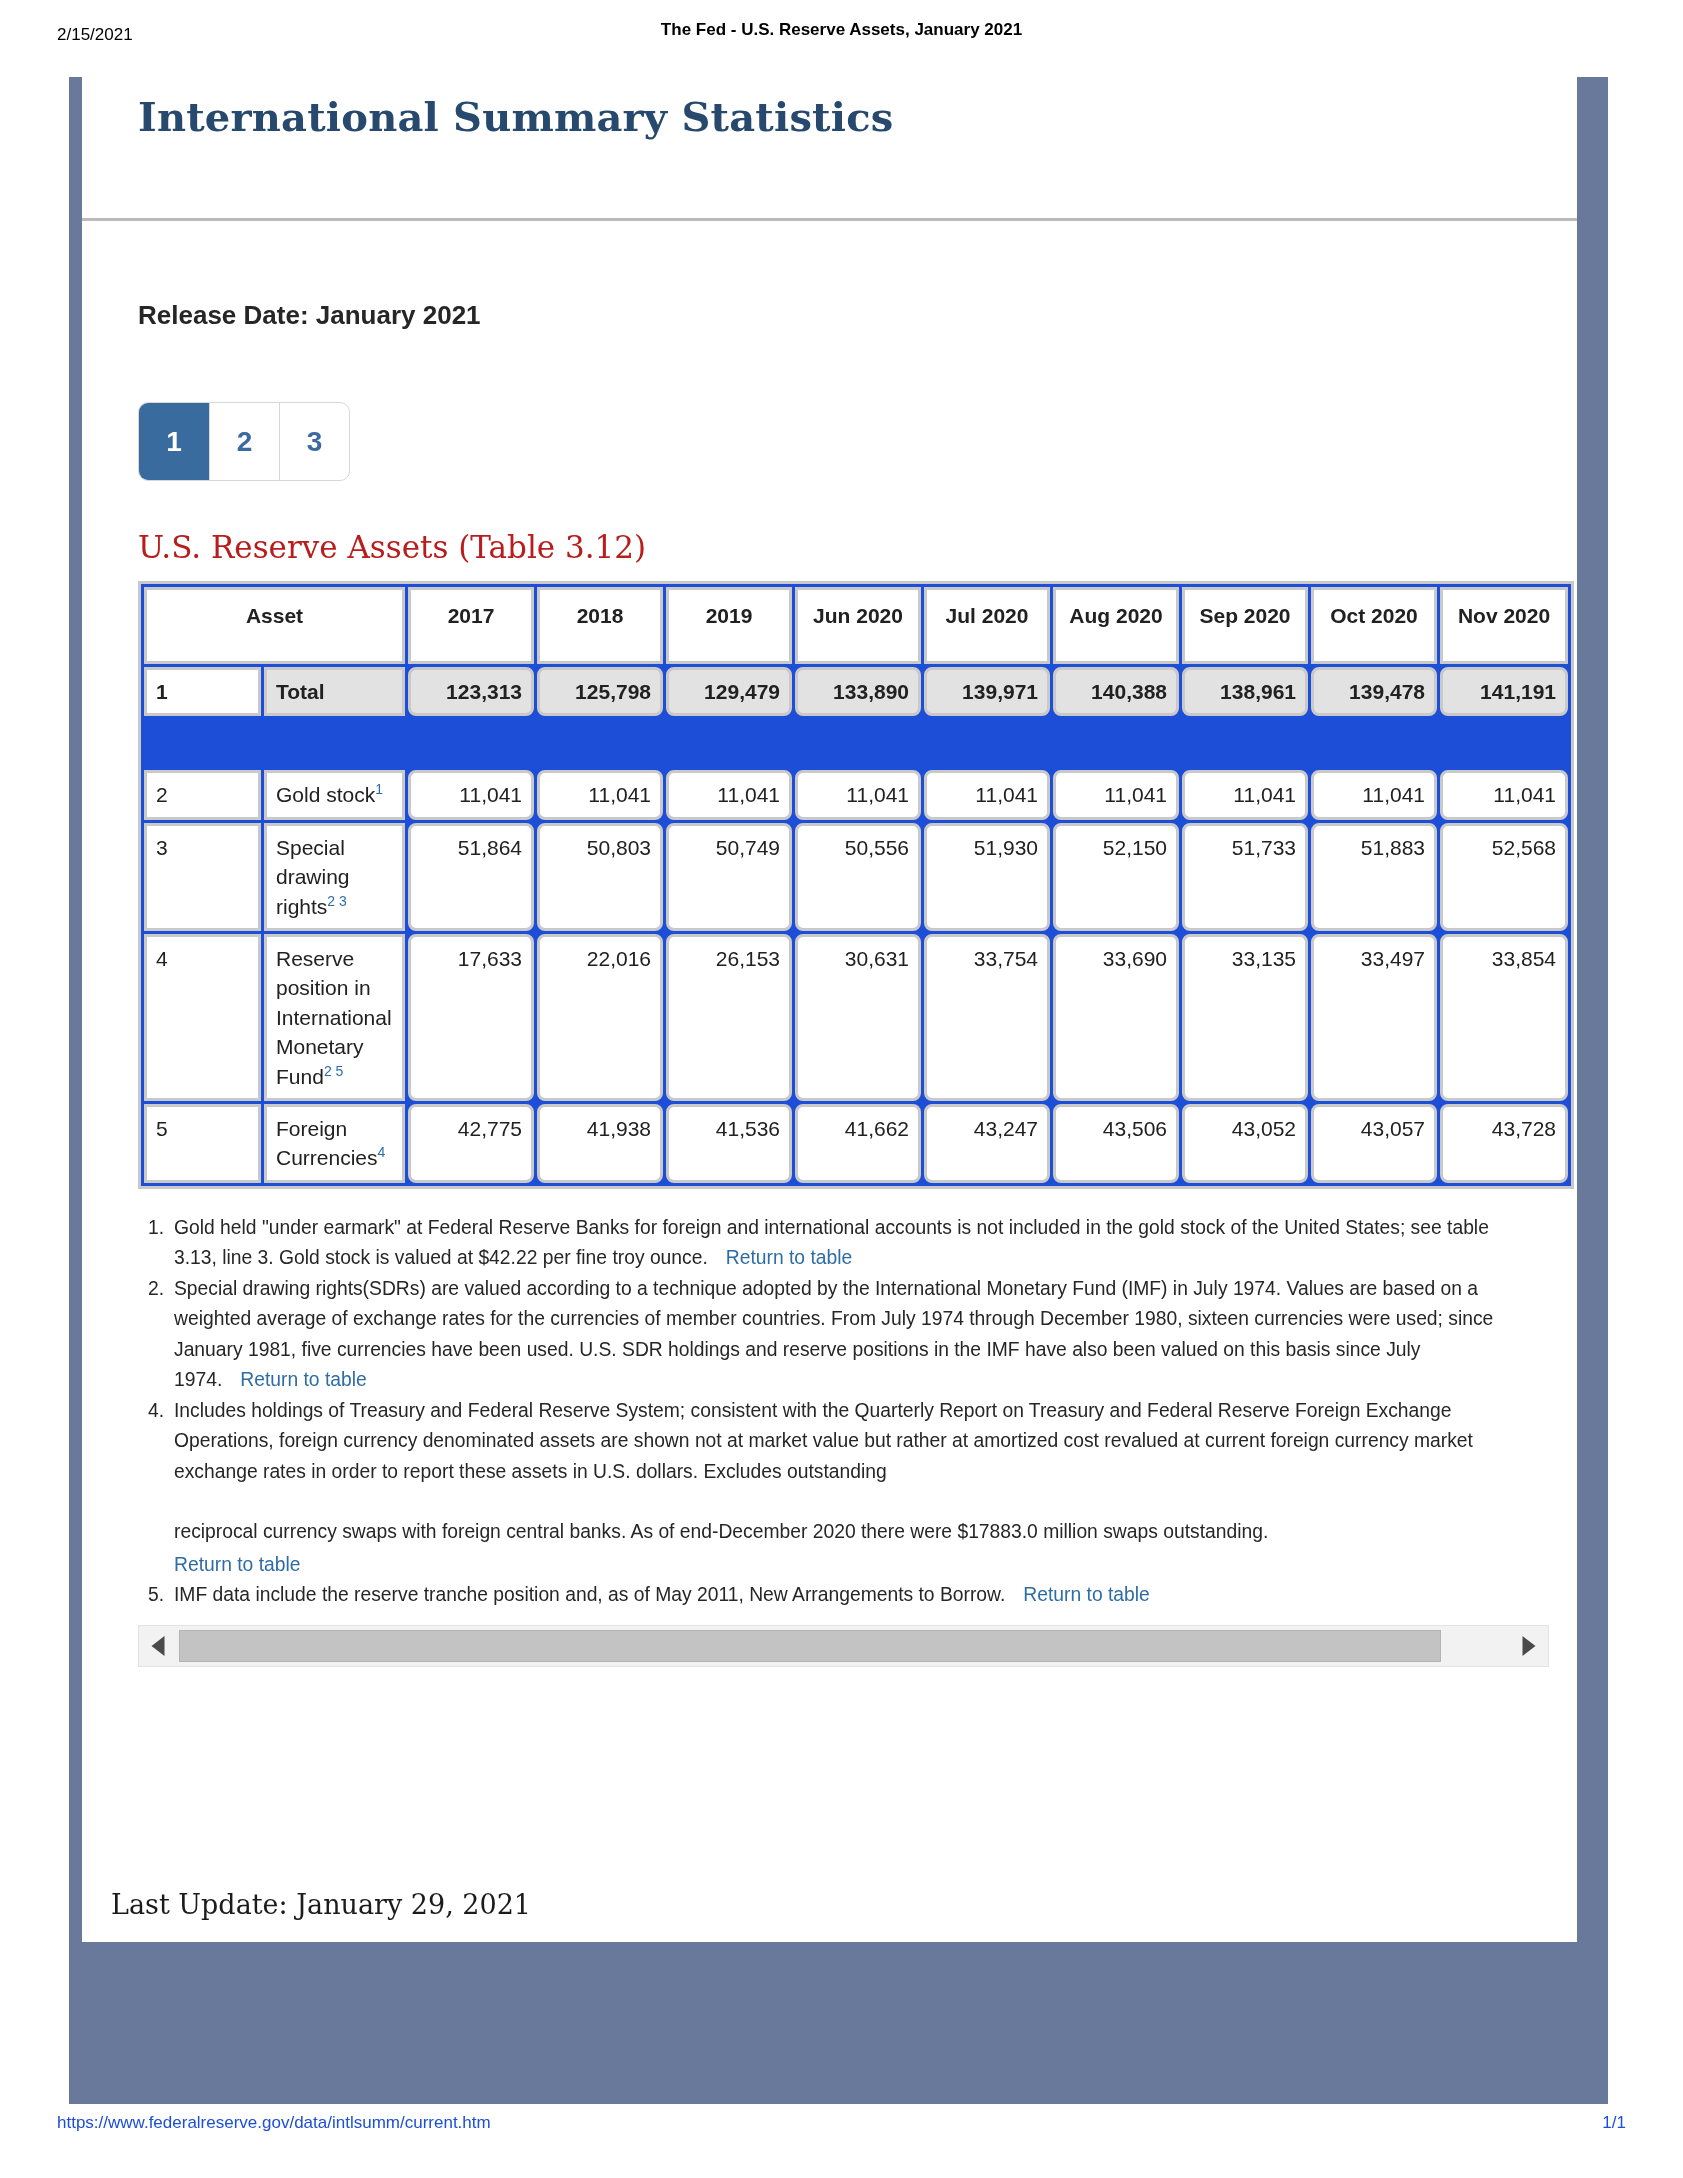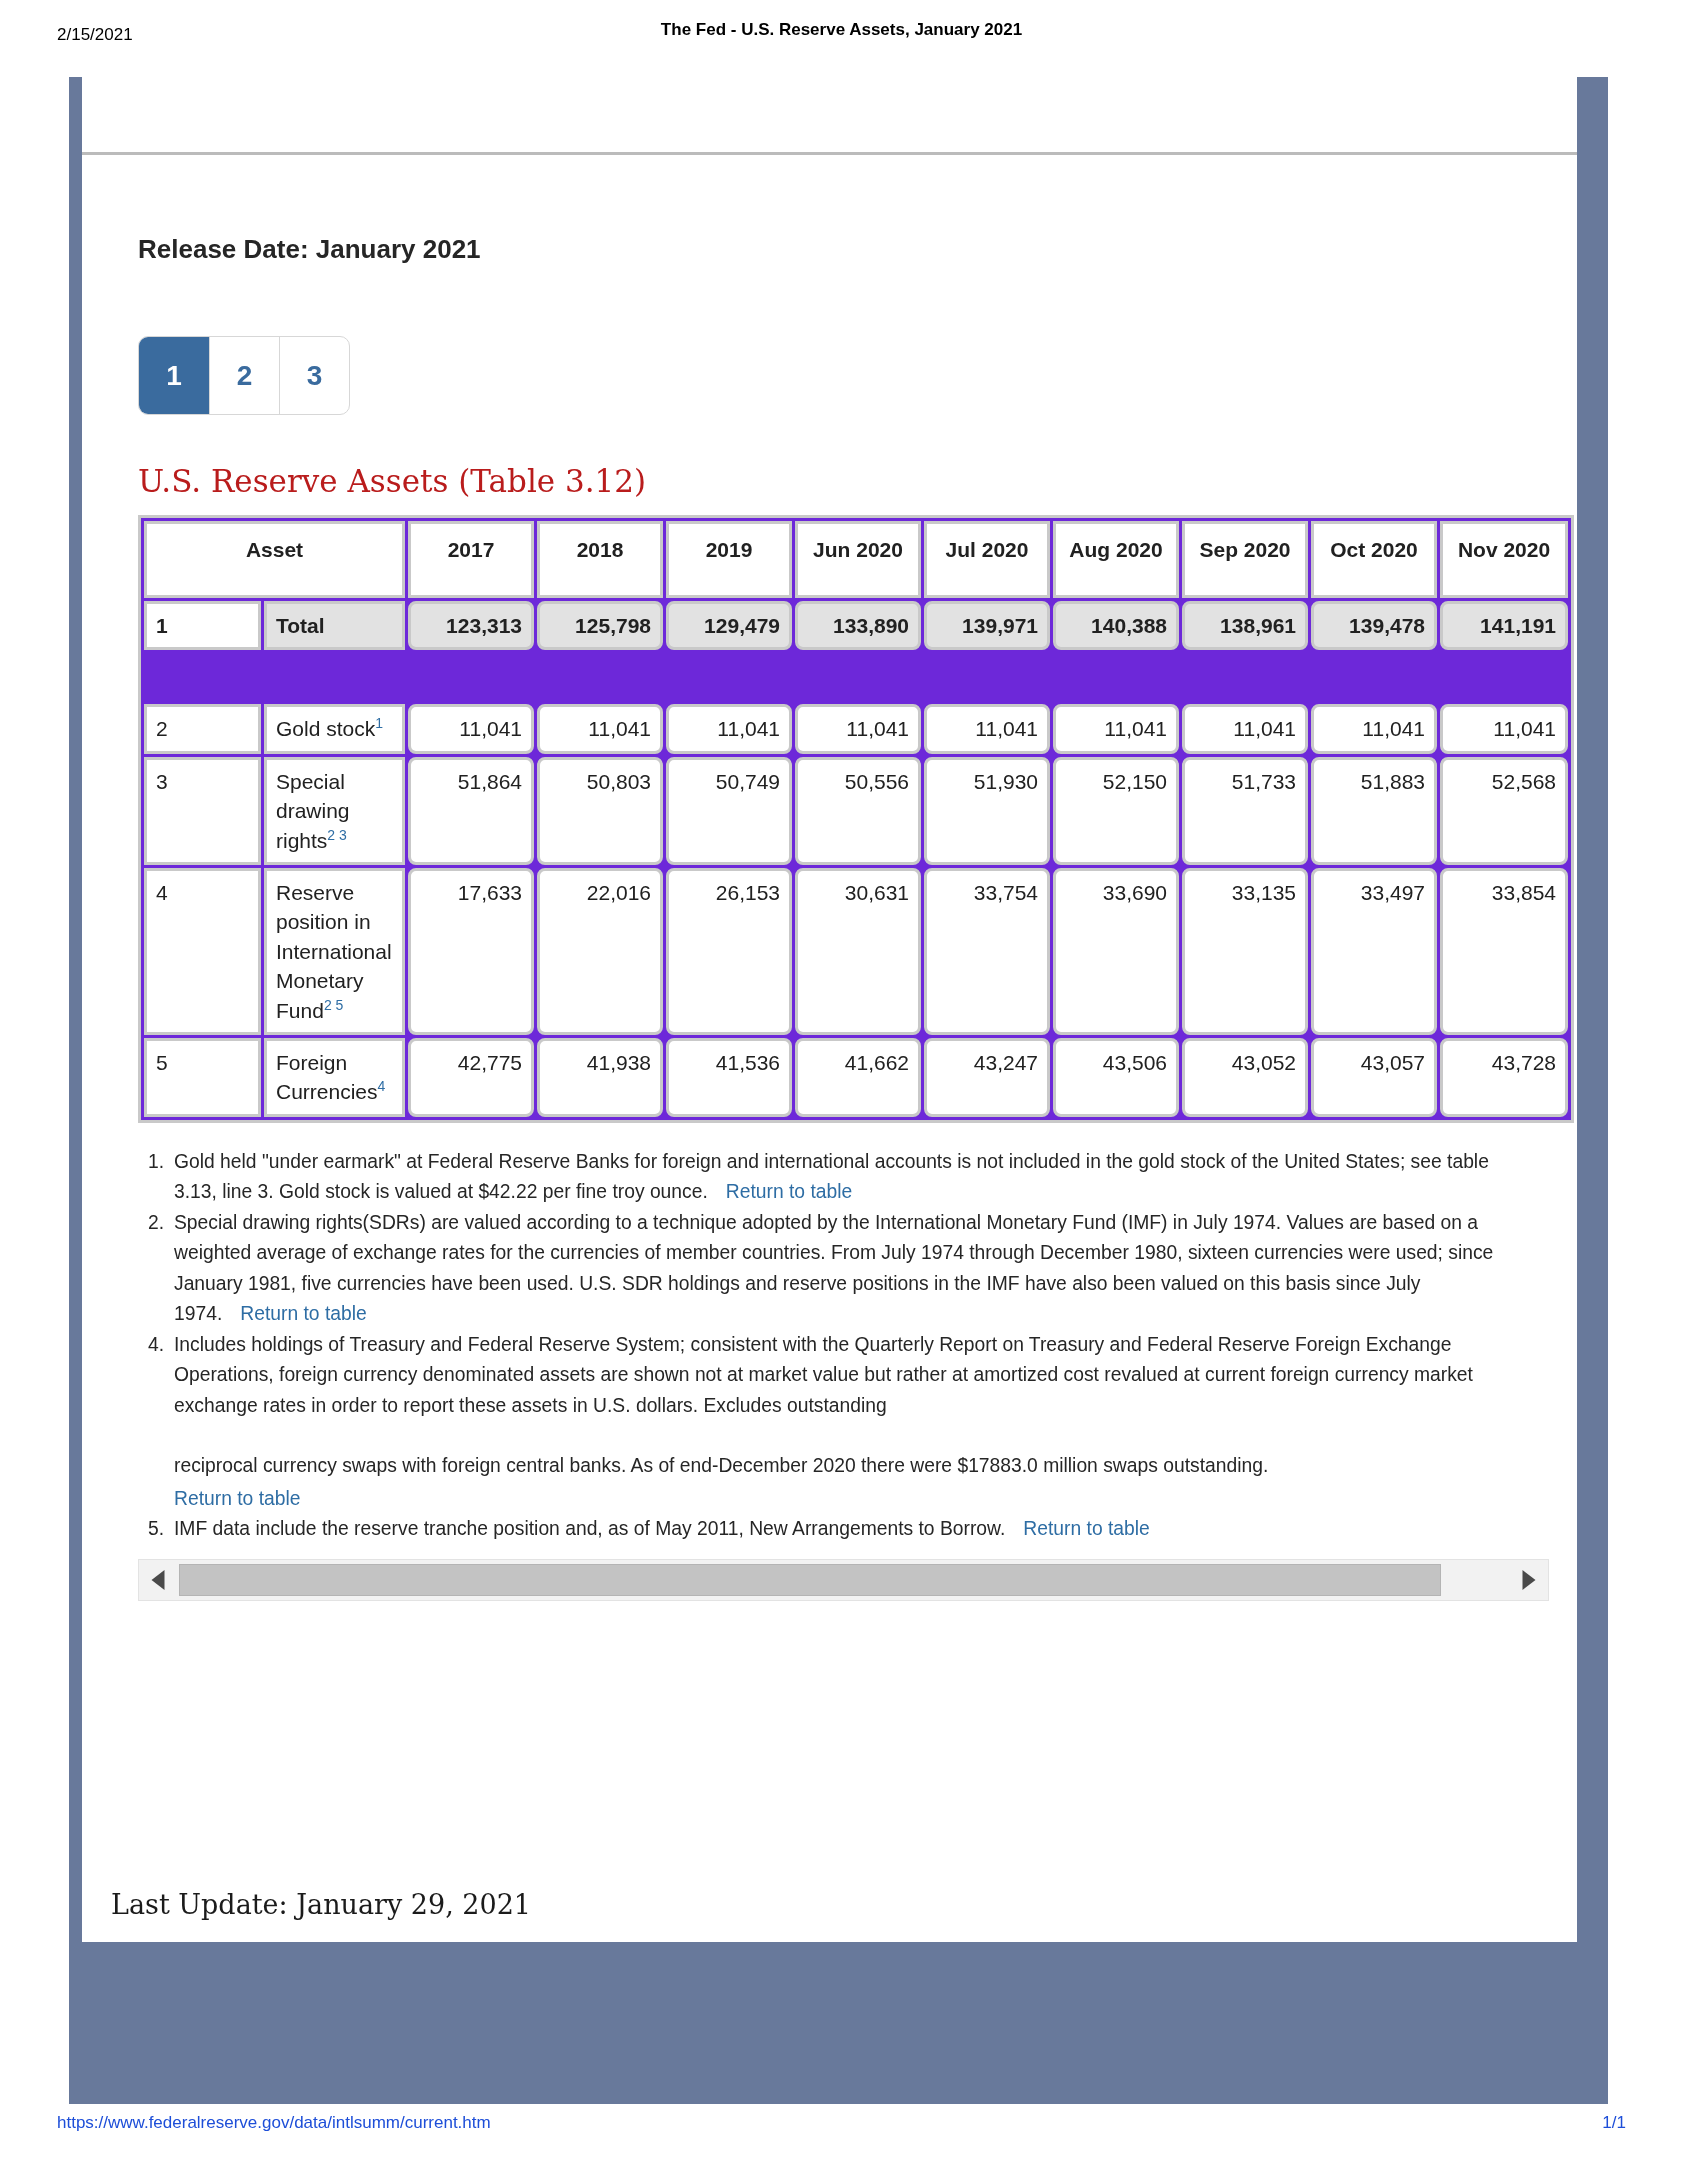--- a/index.html
+++ b/index.html
@@ -38,21 +38,21 @@
     border-left:1px solid #D7D7D7; }
   .page-btn:first-child { border-left:none; }
   .page-btn.active { background:#3A6B9E; color:#ffffff; }
 
   h2.section-title { margin:48px 0 16px 0; font-family:"DejaVu Serif", serif; font-weight:400;
     font-size:31px; color:#b91c1c; }
   .subtitle { margin-top:22px; font-size:22px; font-weight:500; color:#262626; }
 
   
   table.assets { margin-top:8px; width:1391px; table-layout:fixed;
-    border-collapse:separate; border-spacing:3px; border:3px solid #C9C9C9; background:#6d28d9; }
+    border-collapse:separate; border-spacing:3px; border:3px solid #C9C9C9; background:#1d4ed8; }
   table.assets th, table.assets td { border:3px solid #C9C9C9; vertical-align:top;
     font-size:21px; line-height:1.4; padding:7px 9px; background:#fff; }
   table.assets thead th { height:77px; text-align:center; font-weight:bold; padding-top:11px; }
   td.cell-num { text-align:left; }
   td.cell-val { text-align:right;border-radius:8px; }
   tr.total td { font-weight:bold; background:#E2E2E2; }
   tr.total td.cell-num { background:#ffffff; }
   tr.spacer td { border:none; background:transparent; height:48px; padding:0; }
   sup.fnref { color:#2E6DA4; font-size:14px; line-height:0; text-decoration:none; }
 
@@ -89,20 +89,21 @@
 <div class="sheet">
 
   <div class="print-header">
     <span class="ph-date">2/15/2021</span>
     <span class="ph-title">The Fed - U.S. Reserve Assets, January 2021</span>
   </div>
 
   <div class="blue-bg"></div>
 
   <div class="card">
+    <h1 class="page-title">International Summary Statistics</h1>
     <div class="divider"></div>
 
     <div class="content">
       <div class="release-date">Release Date: January 2021</div>
 
       <div class="pagination">
         <a class="page-btn active">1</a>
         <a class="page-btn">2</a>
         <a class="page-btn">3</a>
       </div>

